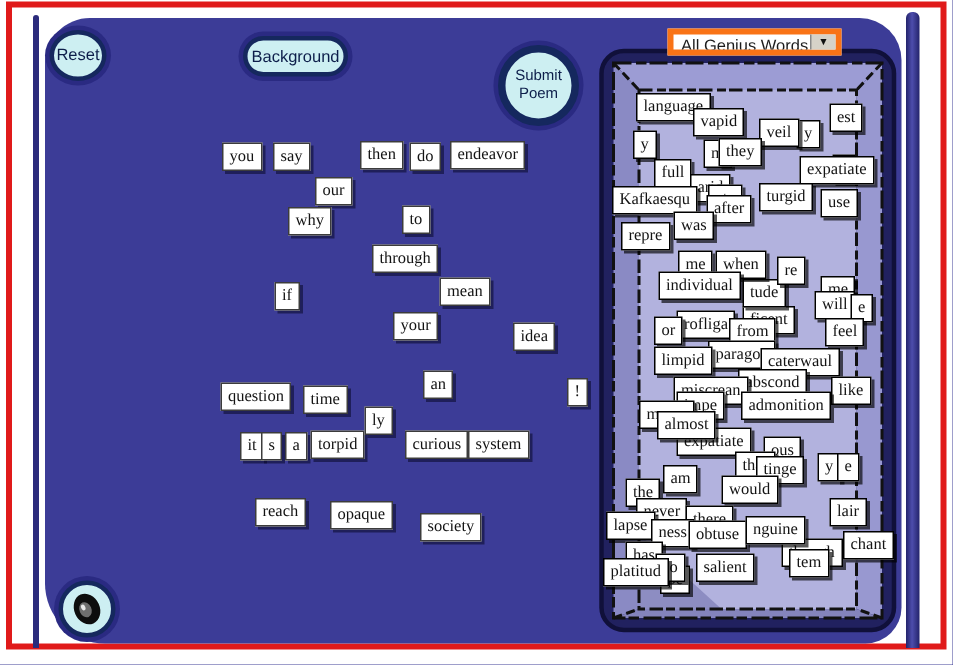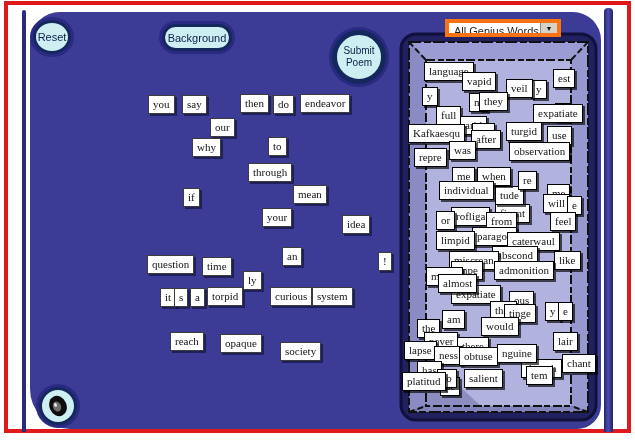--- a/index.html
+++ b/index.html
@@ -162,21 +162,20 @@
     <div class="tile box-tile" style="left: 479px; top: 92px;">they</div>
     <div class="tile box-tile" style="left: 436px; top: 106px;">full</div>
     <div class="tile box-tile" style="left: 533px; top: 104px;">expatiate</div>
     <div class="tile box-tile" style="left: 460px; top: 116px;">arid</div>
     <div class="tile box-tile" style="left: 472px; top: 123px;">ate</div>
     <div class="tile box-tile" style="left: 408px; top: 124px;">Kafkaesqu</div>
     <div class="tile box-tile" style="left: 506px; top: 122px;">turgid</div>
     <div class="tile box-tile" style="left: 547px; top: 126px;">use</div>
     <div class="tile box-tile" style="left: 471px; top: 130px;">after</div>
     <div class="tile box-tile" style="left: 449px; top: 141px;">was</div>
-    <div class="tile box-tile" style="left: 509px; top: 142px;">observation</div>
     <div class="tile box-tile" style="left: 452px; top: 167px;">me</div>
     <div class="tile box-tile" style="left: 477px; top: 167px;">when</div>
     <div class="tile box-tile" style="left: 518px; top: 171px;">re</div>
     <div class="tile box-tile" style="left: 439px; top: 181px;">individual</div>
     <div class="tile box-tile" style="left: 547px; top: 184px;">me</div>
     <div class="tile box-tile" style="left: 543px; top: 194px;">will</div>
     <div class="tile box-tile" style="left: 567px; top: 196px;">e</div>
     <div class="tile box-tile" style="left: 436px; top: 211px;">or</div>
     <div class="tile box-tile" style="left: 486px; top: 212px;">from</div>
     <div class="tile box-tile" style="left: 550px; top: 212px;">feel</div>

